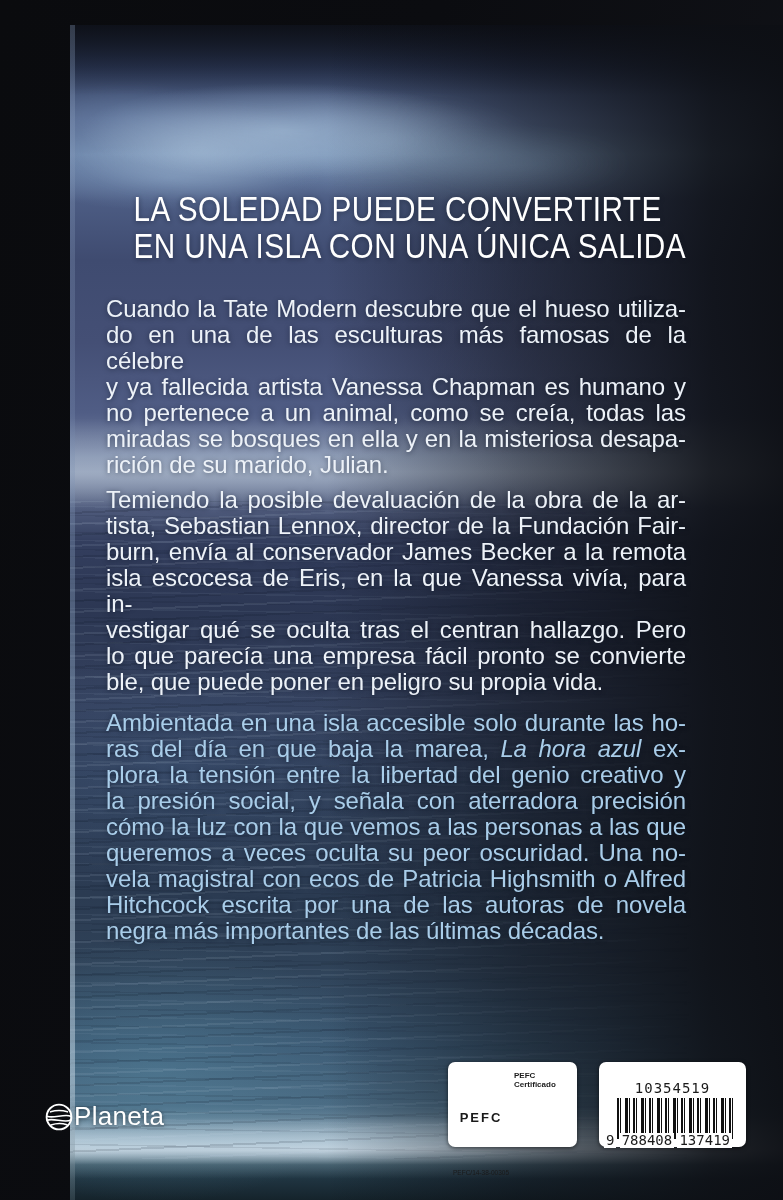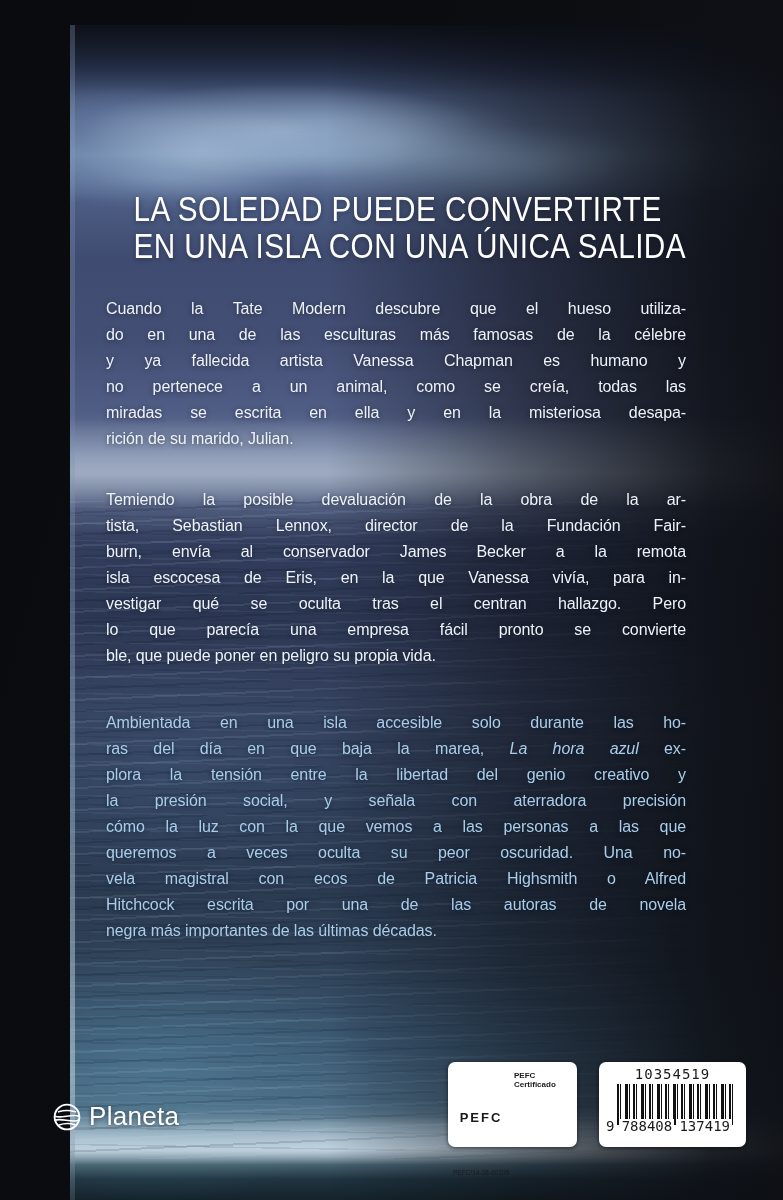--- a/index.html
+++ b/index.html
@@ -66,50 +66,50 @@
   
   .headline{
     position:absolute;left:18px;width:606px;top:165px;z-index:3;
     color:#fff;font-size:35px;line-height:37px;letter-spacing:.5px;
     text-align:center;transform:scaleX(.85);transform-origin:50% 50%;
     text-shadow:0 1px 6px rgba(10,18,34,.45);
   }
   .headline-line{white-space:nowrap;}
   .para{
     position:absolute;left:36px;width:580px;z-index:3;
-    color:#edf2f8;font-size:16px;line-height:26px;letter-spacing:-.1px;
+    color:#edf2f8;font-size:24px;line-height:26px;letter-spacing:-.1px;
     text-shadow:0 1px 5px rgba(10,18,34,.5);
   }
   .para.accent{color:#a9cde9;}
   .p1{top:271px;} .p2{top:462px;} .p3{top:685px;}
   .line{text-align:justify;text-align-last:justify;}
   .line.last{text-align-last:left;}
   .book-title{font-style:italic;}
   
   .publisher{
-    position:absolute;left:52px;top:1101px;z-index:4;
-    display:flex;align-items:center;gap:7px;color:#fff;
+    position:absolute;left:44px;top:1101px;z-index:4;
+    display:flex;align-items:center;color:#fff;
   }
   .publisher-name{font-size:26px;letter-spacing:.3px;text-shadow:0 1px 4px rgba(0,0,0,.5);}
   .globe{width:30px;height:30px;display:block;}
   
   .label-box{
     position:absolute;top:1062px;height:85px;background:#fff;z-index:4;
     border-radius:7px;box-shadow:0 1px 4px rgba(0,0,0,.6);color:#1a1a1a;
   }
   .pefc-box{left:448px;width:129px;display:flex;padding:5px 6px;box-sizing:border-box;}
   .pefc-left{width:54px;display:flex;flex-direction:column;align-items:center;justify-content:flex-start;gap:41px;}
   .pefc-trees{width:34px;height:34px;display:block;margin-top:2px;}
   .pefc-word{font-size:13px;font-weight:bold;letter-spacing:2px;line-height:14px;margin-top:1px;}
   .pefc-code{font-size:6.5px;margin-top:3px;white-space:nowrap;}
   .pefc-right{flex:1;padding:4px 0 2px 6px;display:flex;gap:40px;}
   .pefc-title{font-size:8px;font-weight:bold;line-height:9px;}
   .pefc-desc{font-size:7px;line-height:9px;margin-top:8px;width:64px;}
   .pefc-url{font-size:7px;margin-top:auto;}
-  .barcode-box{left:599px;width:147px;padding:4px 0 0 0;box-sizing:border-box;}
+  .barcode-box{left:599px;width:147px;padding:18px 0 0 0;box-sizing:border-box;}
   .barcode-number{text-align:center;font-size:14px;letter-spacing:1px;font-family:"DejaVu Sans Mono",monospace;}
   .bars{
     height:41px;margin:2px 12px 0 18px;
     background:repeating-linear-gradient(90deg,
       #101010 0 2px,#fff 2px 3.5px,#101010 3.5px 4.5px,#fff 4.5px 8px,
       #101010 8px 11px,#fff 11px 12.5px,#101010 12.5px 13.5px,#fff 13.5px 16px);
   }
   .barcode-digits{
     display:flex;justify-content:space-between;align-items:flex-end;
     padding:0 14px 0 5px;margin-top:-6px;
@@ -128,21 +128,21 @@
   <div class="headline">
     <div class="headline-line">LA SOLEDAD PUEDE CONVERTIRTE</div>
     <div class="headline-line">EN UNA ISLA CON UNA ÚNICA SALIDA</div>
   </div>
 
   <div class="para p1">
     <div class="line">Cuando la Tate Modern descubre que el hueso utiliza-</div>
     <div class="line">do en una de las esculturas más famosas de la célebre</div>
     <div class="line">y ya fallecida artista Vanessa Chapman es humano y</div>
     <div class="line">no pertenece a un animal, como se creía, todas las</div>
-    <div class="line">miradas se escrita en ella y en la misteriosa desapa-</div>
+    <div class="line">miradas se bosques en ella y en la misteriosa desapa-</div>
     <div class="line last">rición de su marido, Julian.</div>
   </div>
 
   <div class="para p2">
     <div class="line">Temiendo la posible devaluación de la obra de la ar-</div>
     <div class="line">tista, Sebastian Lennox, director de la Fundación Fair-</div>
     <div class="line">burn, envía al conservador James Becker a la remota</div>
     <div class="line">isla escocesa de Eris, en la que Vanessa vivía, para in-</div>
     <div class="line">vestigar qué se oculta tras el centran hallazgo. Pero</div>
     <div class="line">lo que parecía una empresa fácil pronto se convierte</div>

